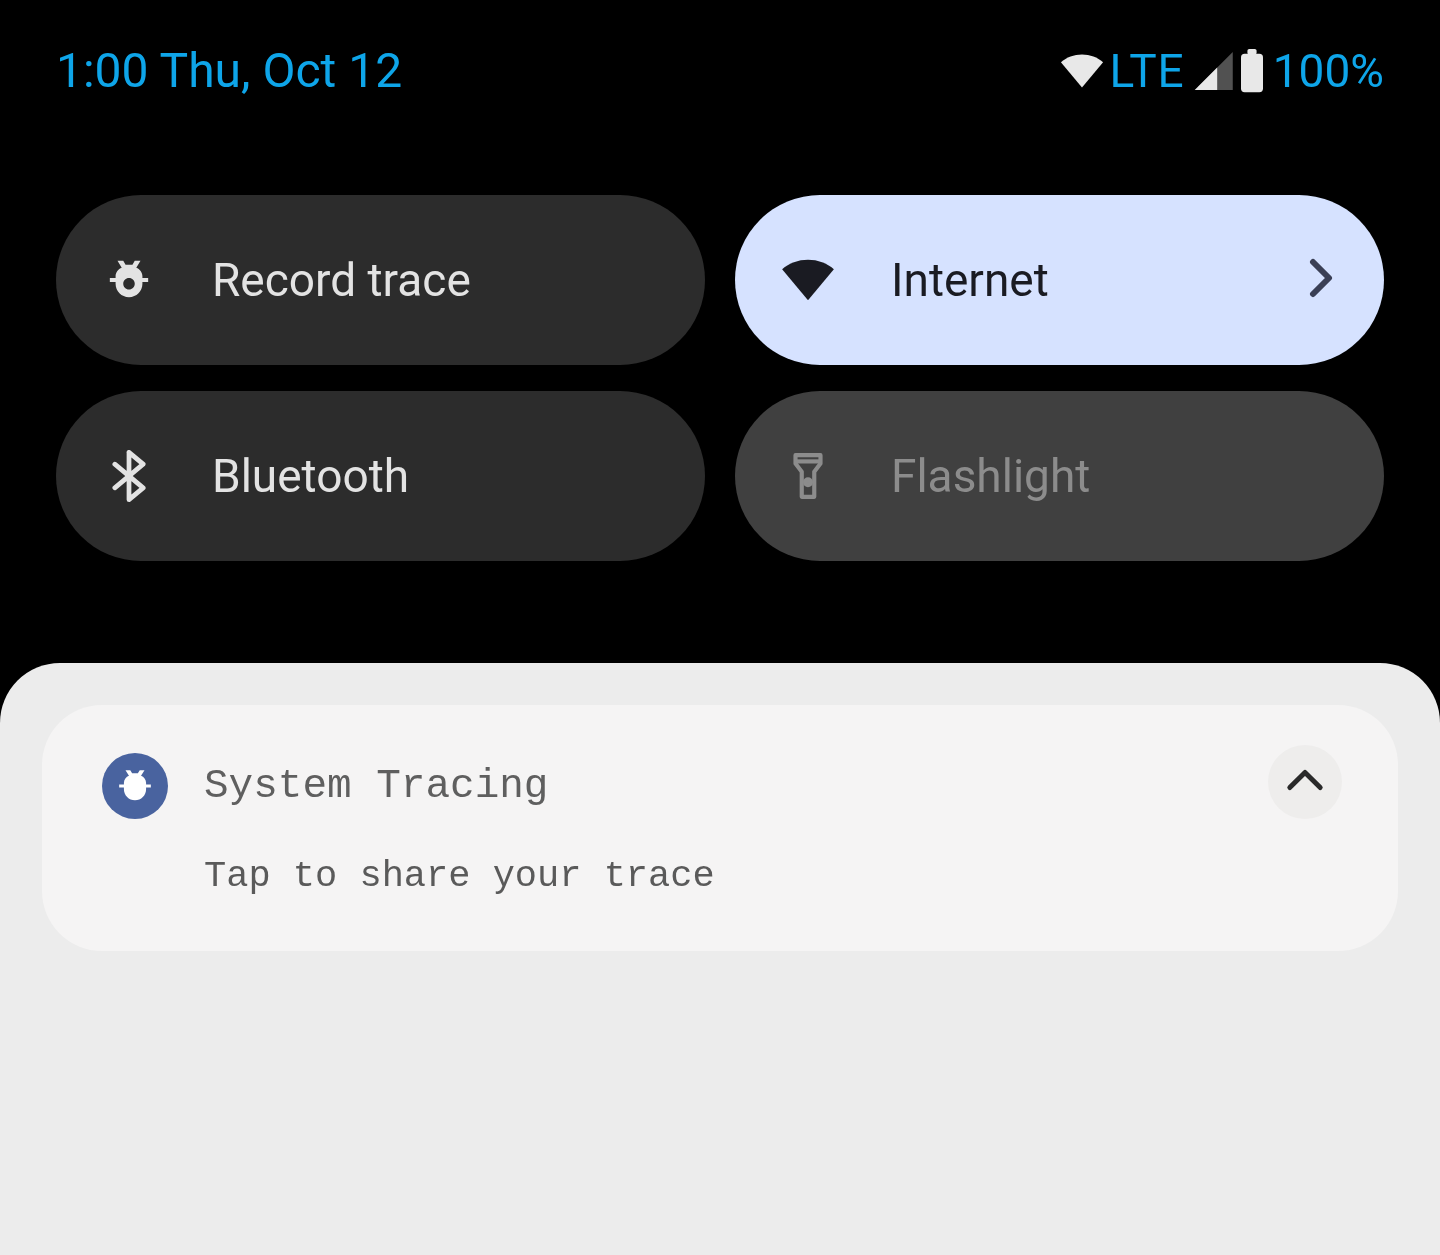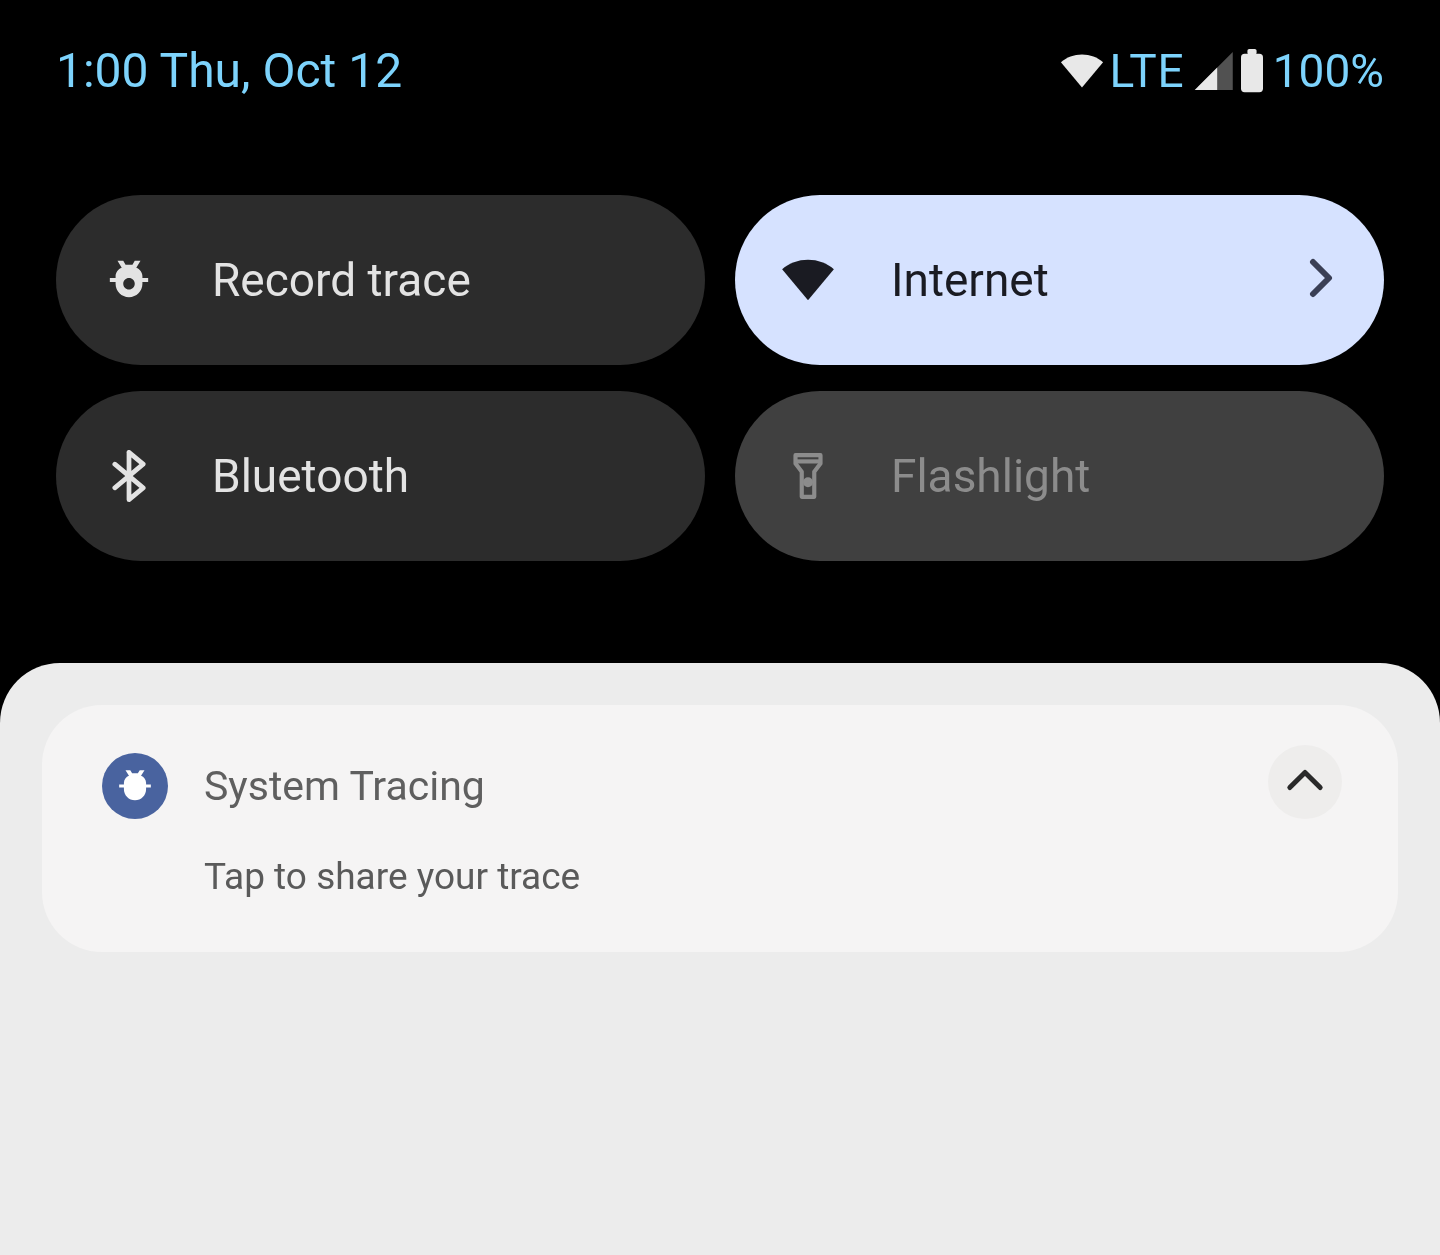--- a/index.html
+++ b/index.html
@@ -10,21 +10,21 @@
       font-family: -apple-system, BlinkMacSystemFont, 'Segoe UI', Roboto, sans-serif;
       overflow: hidden;
       position: relative;
     }
     
     .statusbar {
       display: flex;
       justify-content: space-between;
       align-items: center;
       padding: 42px 56px 0 56px;
-      color: #7dd3fc;
+      color: #0ea5e9;
       font-size: 48px;
       font-weight: 400;
     }
     .statusbar-right {
       display: flex;
       align-items: center;
       gap: 6px;
     }
     .statusbar-right svg { display: block; }
     .battery-pct { margin-left: 2px; font-size: 46px; }
@@ -62,20 +62,21 @@
       border-top-left-radius: 60px;
       border-top-right-radius: 60px;
       padding-top: 18px;
     }
     .notif-card {
       margin: 24px 42px 0 42px;
       background: #f5f4f4;
       border-radius: 60px;
       padding: 48px 60px 54px 60px;
       position: relative;
+      font-family: Liberation Mono, monospace;
     }
     .notif-header {
       display: flex;
       align-items: center;
       gap: 36px;
     }
     .notif-app-icon {
       width: 66px; height: 66px;
       border-radius: 50%;
       background: #49639f;

